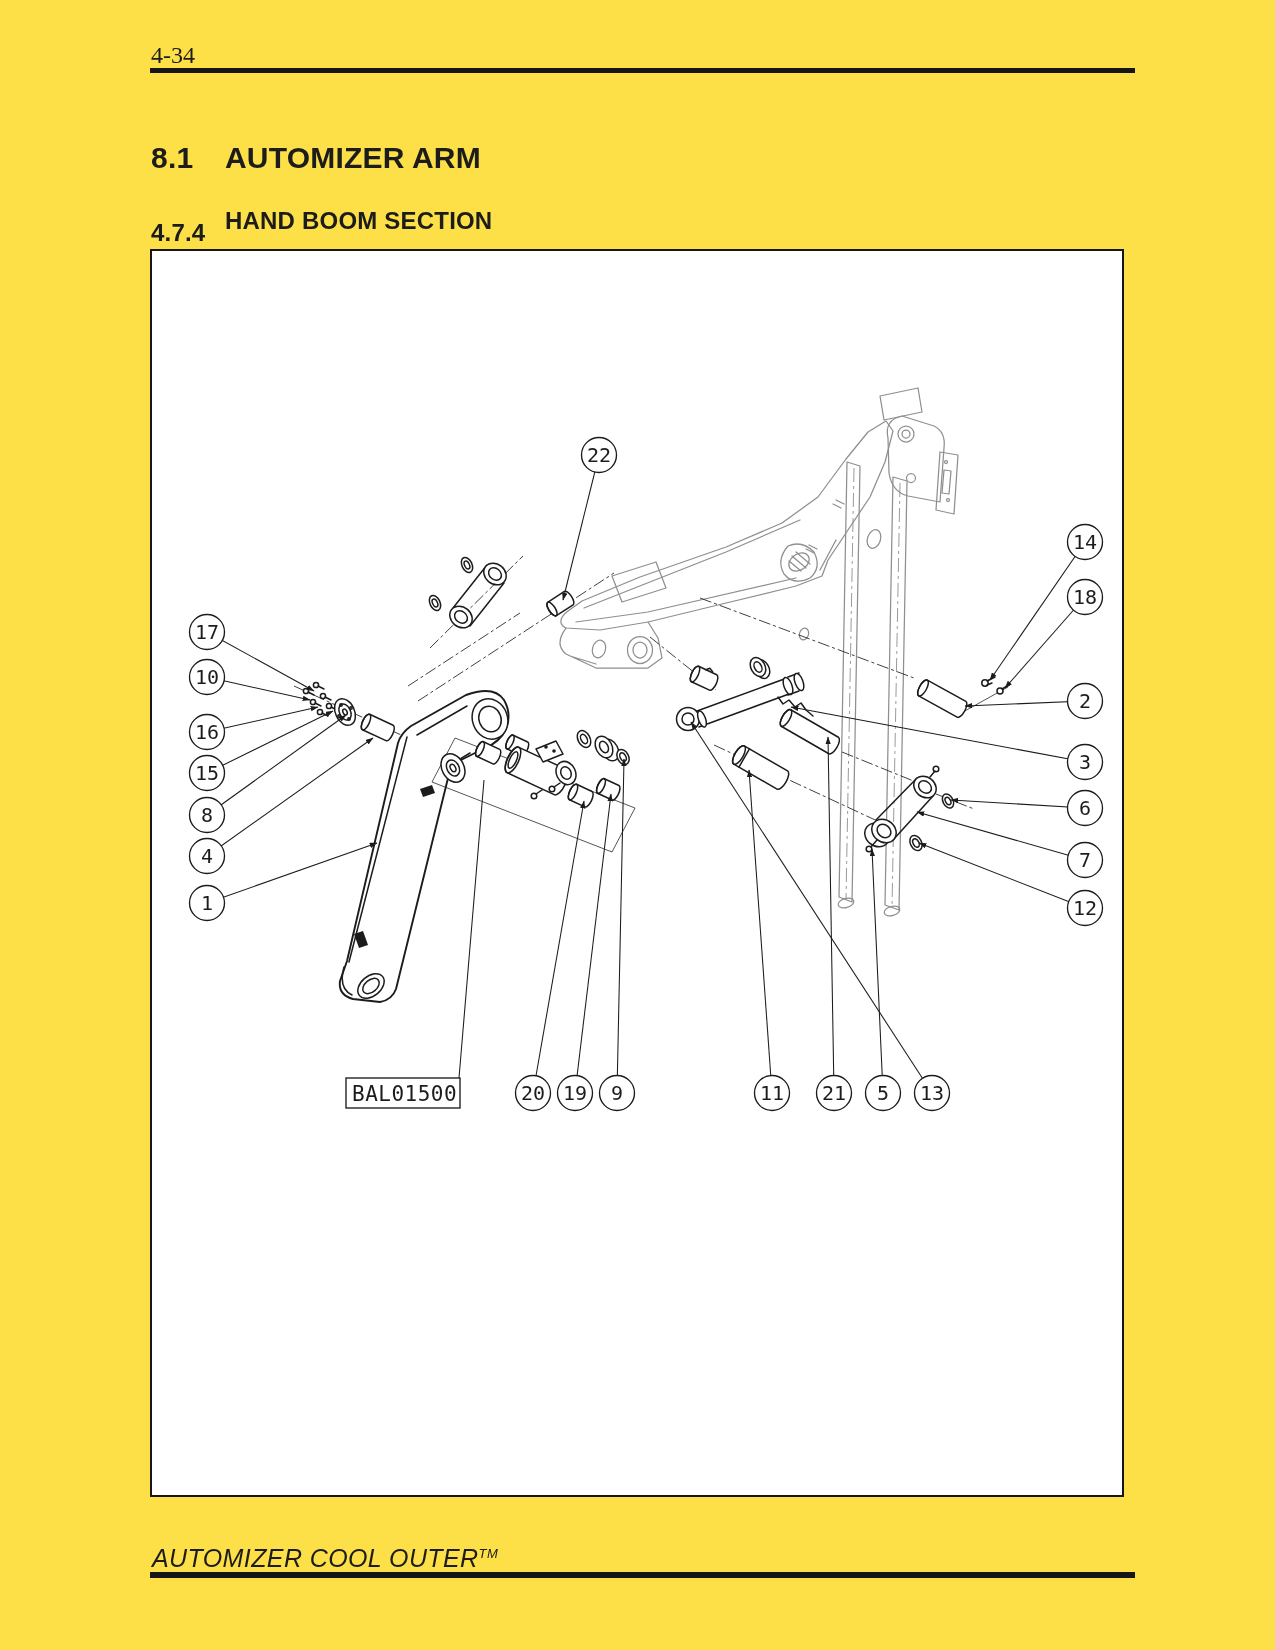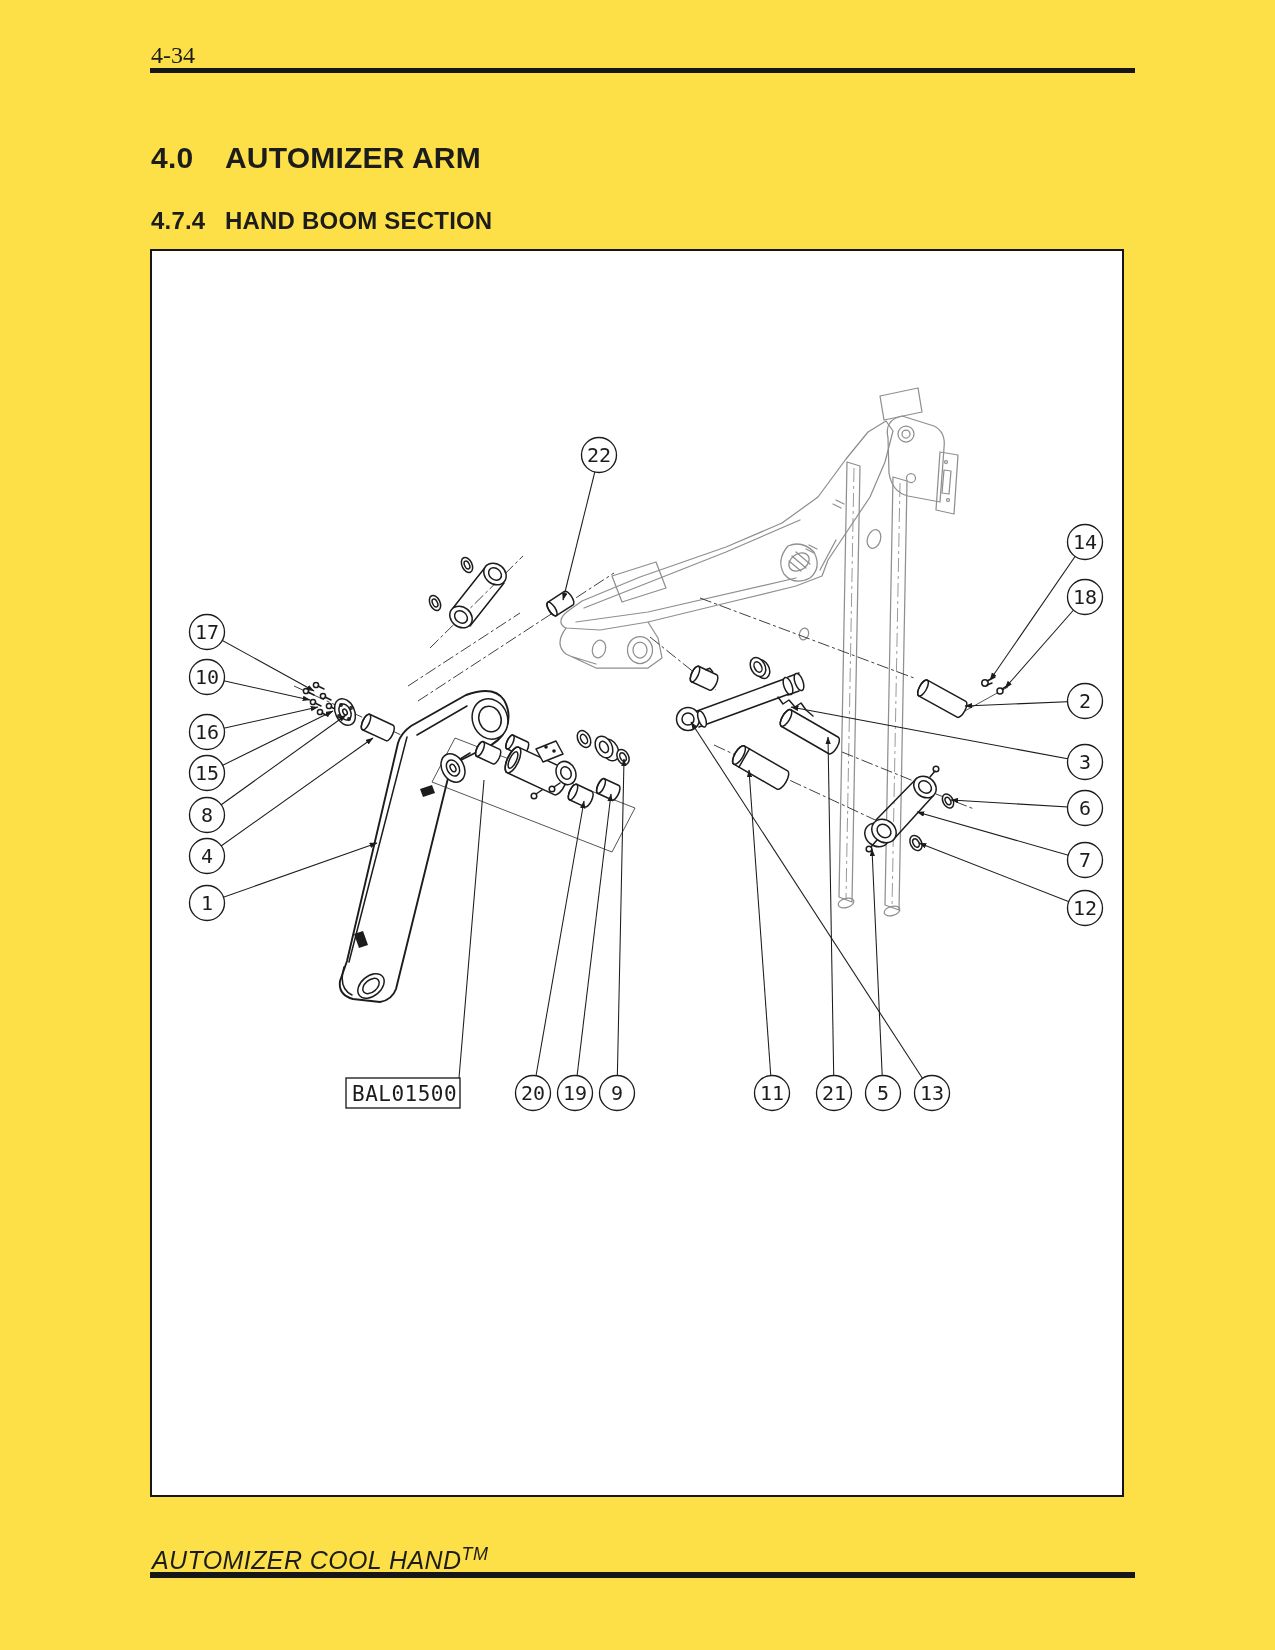--- a/index.html
+++ b/index.html
@@ -5,28 +5,28 @@
   html,body{margin:0;padding:0;background:#e8e8e8;}
   .page{position:relative;width:1275px;height:1650px;background:#fde047;overflow:hidden;
         font-family:"Liberation Sans",sans-serif;color:#1c1c1c;}
   .pageno{position:absolute;left:151px;top:42px;font-family:"Liberation Serif",serif;
           font-size:24px;color:#1c1c1c;}
   .toprule{position:absolute;left:150px;top:68px;width:985px;height:5px;background:#161616;}
   .h1row{position:absolute;left:151px;top:141px;font-size:30px;font-weight:bold;letter-spacing:.2px;}
   .h1row .num{position:absolute;left:0;top:0;}
   .h1row .ttl{position:absolute;left:74px;top:0;white-space:nowrap;}
   .h2row{position:absolute;left:151px;top:207px;font-size:24px;font-weight:bold;letter-spacing:.2px;}
-  .h2row .num{position:absolute;left:0;top:0;}
+  .h2row .num{position:absolute;left:0;top:12px;}
   .h2row .ttl{position:absolute;left:74px;top:0;white-space:nowrap;}
   .figbox{position:absolute;left:150px;top:249px;width:974px;height:1248px;
           border:2px solid #161616;box-sizing:border-box;background:#fff;}
   .figsvg{position:absolute;left:150px;top:249px;}
   .footer{position:absolute;left:152px;top:1544px;font-size:25px;font-style:italic;
           letter-spacing:.4px;white-space:nowrap;}
-  .footer sup{font-size:18px;font-style:italic;}
+  .footer sup{font-size:13px;font-style:italic;}
   .botrule{position:absolute;left:150px;top:1572px;width:985px;height:6px;background:#161616;}
 
   
   .ghost{stroke:#8f8f8f;stroke-width:1.25;fill:none;stroke-linejoin:round;stroke-linecap:round;}
   .ghostd{stroke:#8f8f8f;stroke-width:.9;fill:none;stroke-dasharray:14 4 3 4;}
   .axis{stroke:#2a2a2a;stroke-width:.9;fill:none;stroke-dasharray:12 3 3 3;}
   .thin{stroke:#2a2a2a;stroke-width:.8;fill:none;}
   .p{stroke:#1c1c1c;stroke-width:1.5;fill:none;stroke-linejoin:round;stroke-linecap:round;}
   .pw{stroke:#1c1c1c;stroke-width:1.5;fill:#ffffff;stroke-linejoin:round;}
   .arm{stroke:#1c1c1c;stroke-width:1.9;fill:#ffffff;stroke-linejoin:round;}
@@ -38,21 +38,21 @@
 </style>
 </head>
 <body>
 
 <div class="page">
 
   <div class="pageno">4-34</div>
   <div class="toprule"></div>
 
   <div class="h1row">
-    <span class="num">4.0</span>
+    <span class="num">8.1</span>
     <span class="ttl">AUTOMIZER ARM</span>
   </div>
   <div class="h2row">
     <span class="num">4.7.4</span>
     <span class="ttl">HAND BOOM SECTION</span>
   </div>
 
   <div class="figbox"></div>
 
   <svg class="figsvg" width="974" height="1248" viewBox="150 249 974 1248" xmlns="http://www.w3.org/2000/svg">
@@ -395,17 +395,17 @@
         </g>
     </g>
 
     <g>
       <rect class="co" x="346" y="1078" width="114" height="30"></rect>
       <text class="bt" x="352" y="1101">BAL01500</text>
     </g>
   </svg>
 
   <div class="footer">
-    <span>AUTOMIZER COOL HAND</span><sup>TM</sup>
+    <span>AUTOMIZER COOL OUTER</span><sup>TM</sup>
   </div>
   <div class="botrule"></div>
 
 </div>
 
 </body></html>

